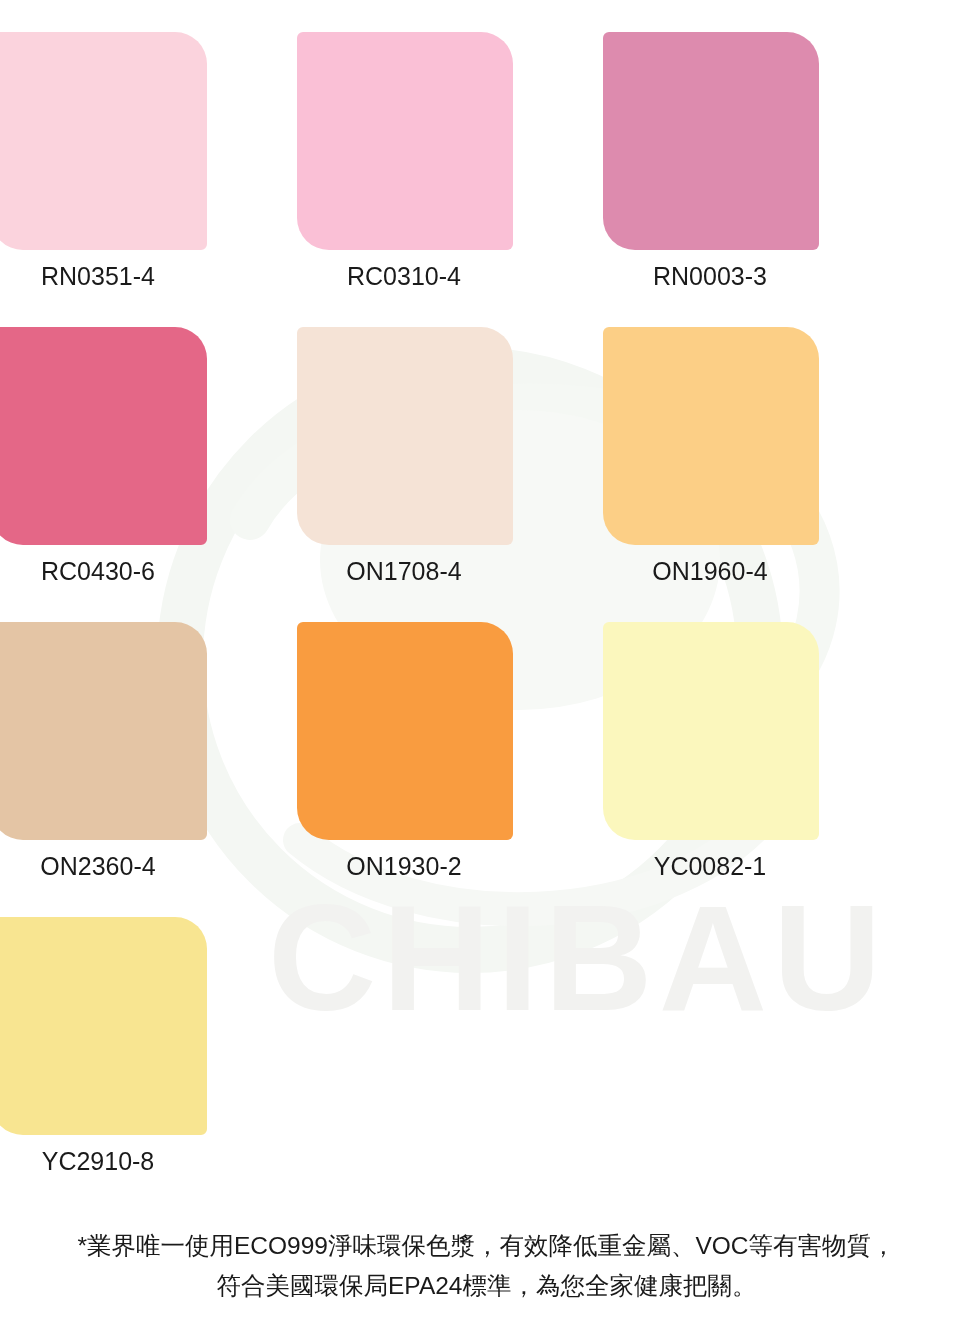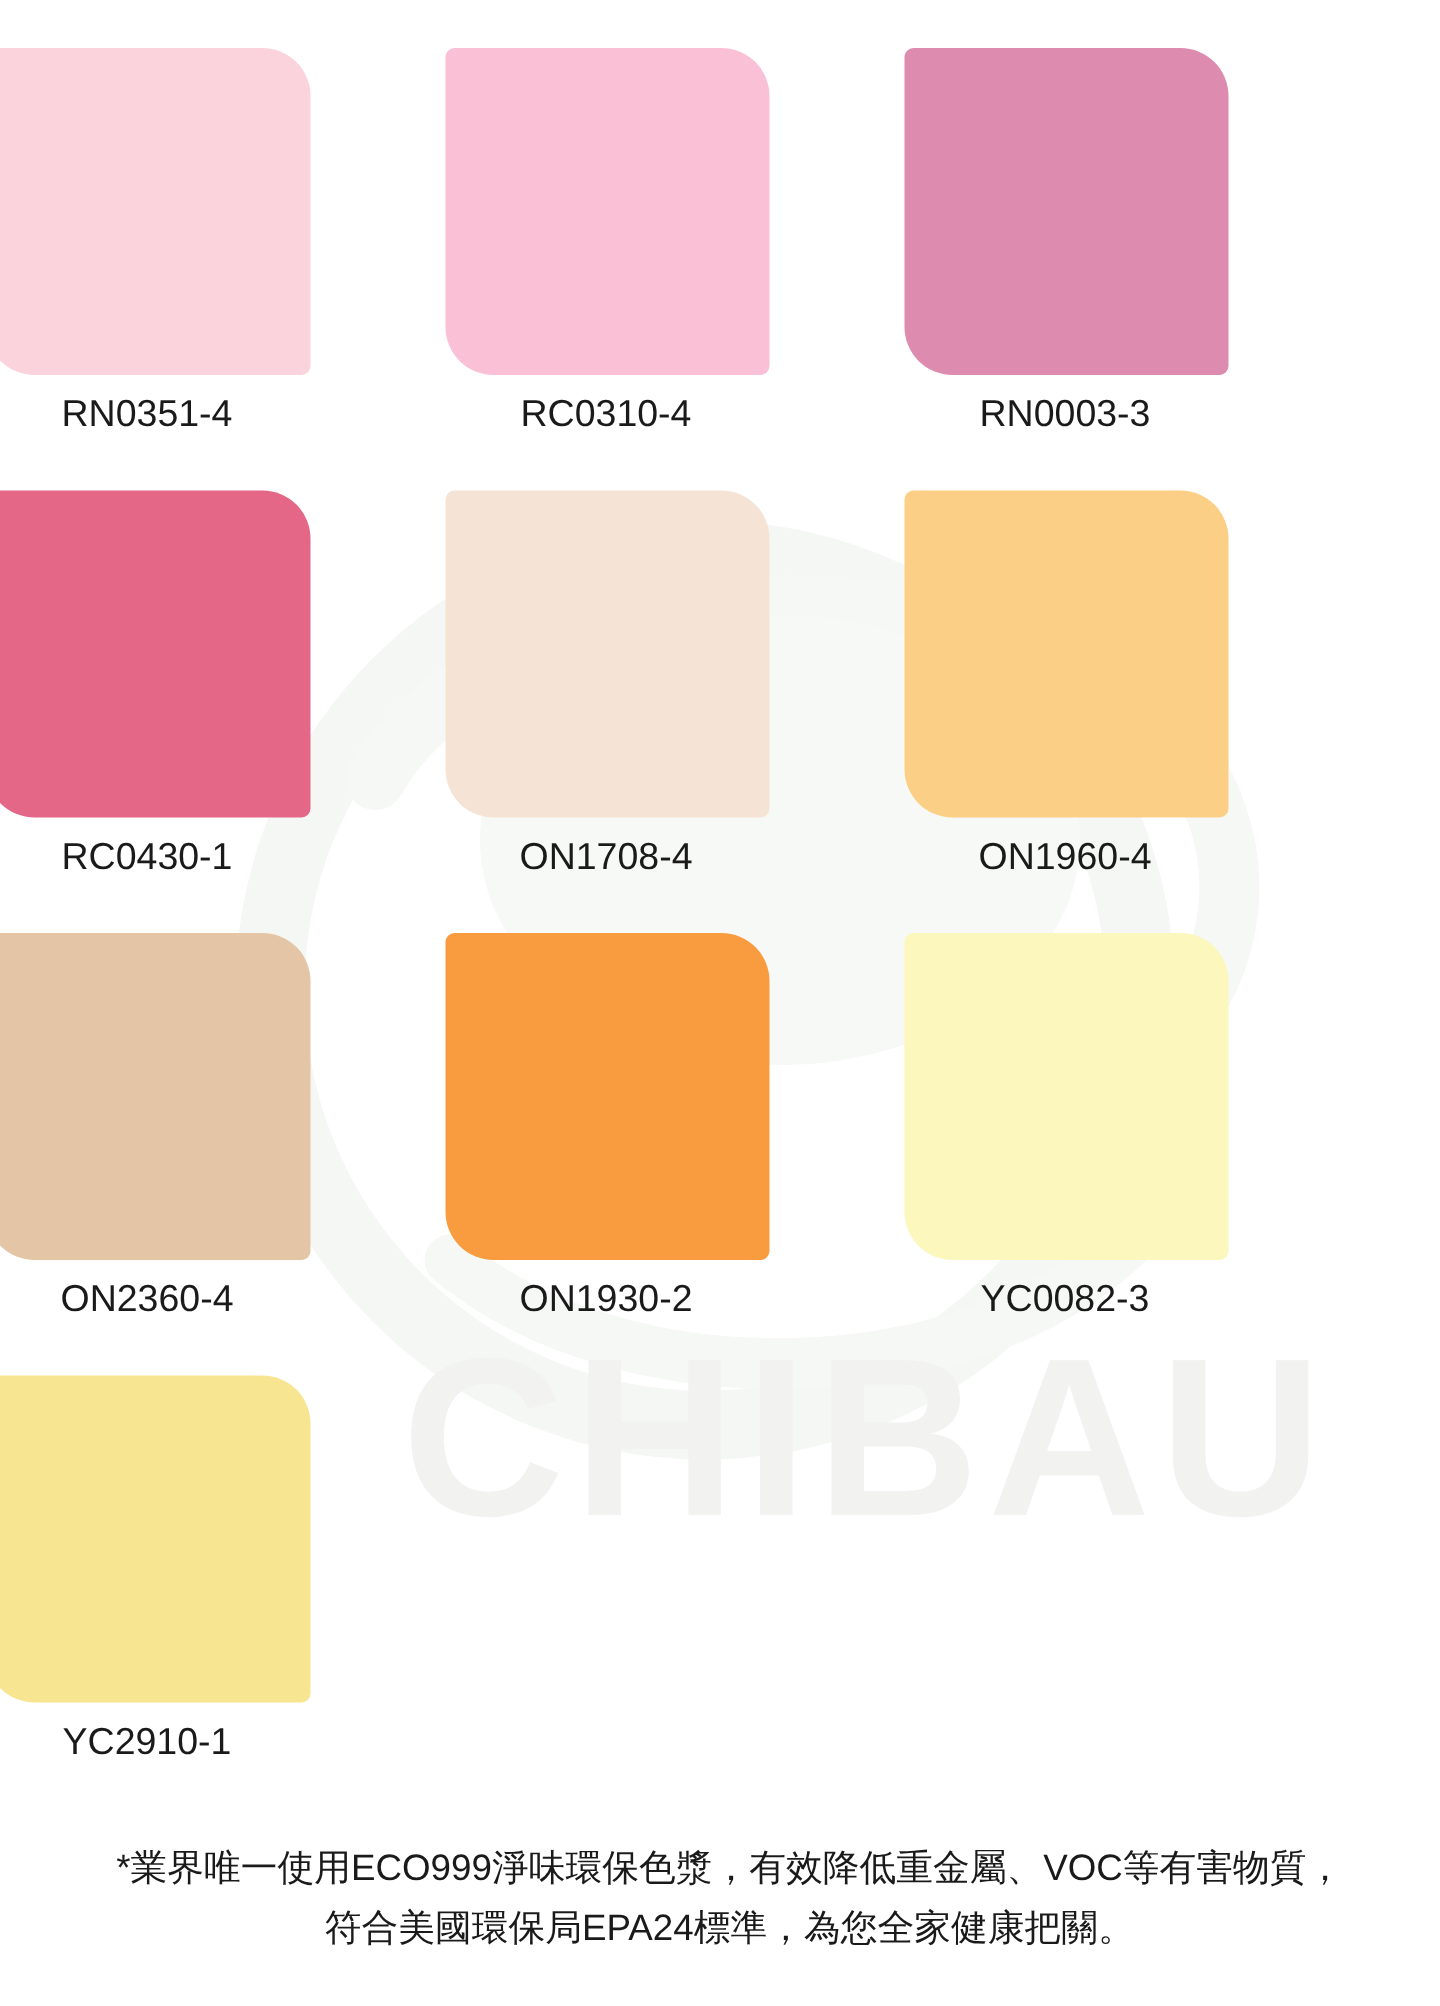--- a/index.html
+++ b/index.html
@@ -117,47 +117,47 @@
     <div class="swatch-chip" style="background-color: rgb(250, 192, 214);"></div>
     <div class="swatch-label">RC0310-4</div>
   </div>
   <div class="swatch-cell">
     <div class="swatch-chip" style="background-color: rgb(221, 139, 174);"></div>
     <div class="swatch-label">RN0003-3</div>
   </div>
 
   <div class="swatch-cell">
     <div class="swatch-chip" style="background-color: rgb(228, 103, 135);"></div>
-    <div class="swatch-label">RC0430-1</div>
+    <div class="swatch-label">RC0430-6</div>
   </div>
   <div class="swatch-cell">
     <div class="swatch-chip" style="background-color: rgb(245, 227, 214);"></div>
     <div class="swatch-label">ON1708-4</div>
   </div>
   <div class="swatch-cell">
     <div class="swatch-chip" style="background-color: rgb(252, 207, 134);"></div>
     <div class="swatch-label">ON1960-4</div>
   </div>
 
   <div class="swatch-cell">
     <div class="swatch-chip" style="background-color: rgb(228, 197, 165);"></div>
     <div class="swatch-label">ON2360-4</div>
   </div>
   <div class="swatch-cell">
     <div class="swatch-chip" style="background-color: rgb(249, 156, 64);"></div>
     <div class="swatch-label">ON1930-2</div>
   </div>
   <div class="swatch-cell">
     <div class="swatch-chip" style="background-color: rgb(251, 247, 189);"></div>
-    <div class="swatch-label">YC0082-3</div>
+    <div class="swatch-label">YC0082-1</div>
   </div>
 
   <div class="swatch-cell">
     <div class="swatch-chip" style="background-color: rgb(248, 229, 145);"></div>
-    <div class="swatch-label">YC2910-1</div>
+    <div class="swatch-label">YC2910-8</div>
   </div>
 
 </div>
 
 <div id="footnote">
   <div class="footnote-line footnote-line-1">*業界唯一使用ECO999淨味環保色漿，有效降低重金屬、VOC等有害物質，</div>
   <div class="footnote-line footnote-line-2">符合美國環保局EPA24標準，為您全家健康把關。</div>
 </div>
 
 </body></html>

